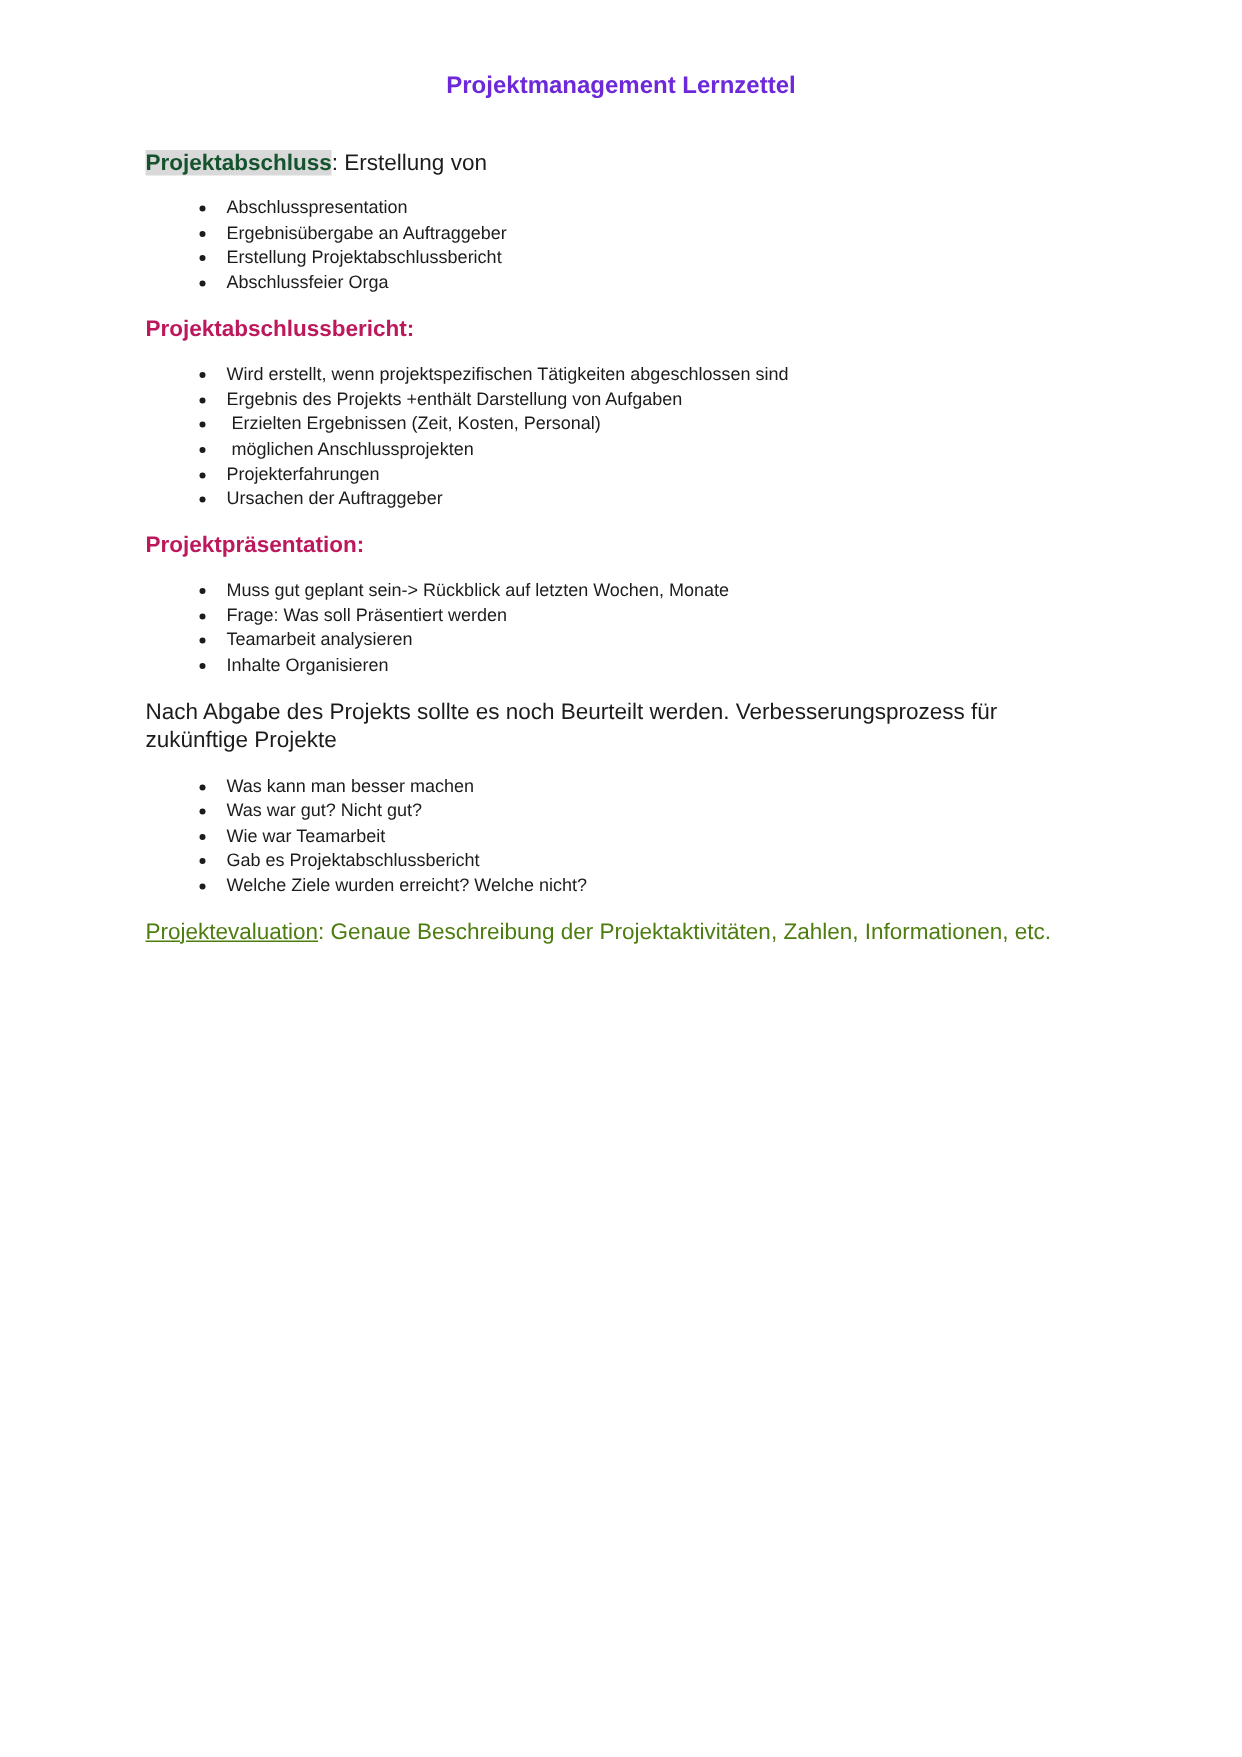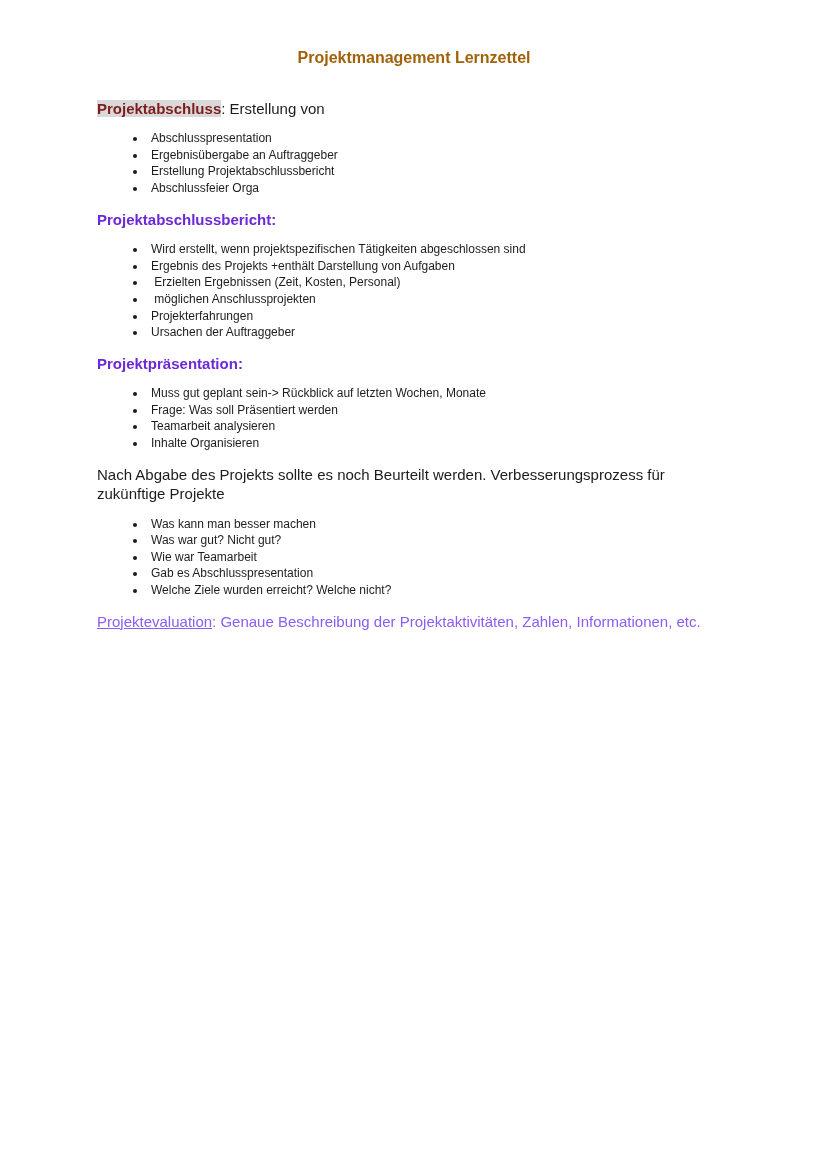--- a/index.html
+++ b/index.html
@@ -14,56 +14,56 @@
   .page {
     width: 828px;
     height: 1171px;
     background: #ffffff;
     padding: 48px 97px 0 97px;
   }
   .doc-title {
     text-align: center;
     font-size: 16px;
     font-weight: bold;
-    color: #a16207;
+    color: #6d28d9;
     margin-bottom: 30px;
     line-height: 1.3;
   }
   p.para {
     font-size: 15px;
     line-height: 1.3;
     margin-bottom: 13px;
   }
   .hl {
     background: #d9d9d9;
     font-weight: bold;
-    color: #7f1d1d;
+    color: #14532d;
   }
   ul.blist {
     margin: 0 0 13px 0;
     padding-left: 50px;
     font-size: 12px;
     list-style: disc outside;
   }
   ul.blist li {
     line-height: 1.3;
     margin-bottom: 1px;
     white-space: pre-wrap;
     padding-left: 4px;
   }
   .sec-heading {
-    color: #6d28d9;
+    color: #be185d;
     font-weight: bold;
     font-size: 15px;
     line-height: 1.3;
     margin-bottom: 13px;
   }
   .underline { text-decoration: underline; }
   .blue-para {
-    color: #8b5cf6;
+    color: #4d7c0f;
   }
 </style>
 </head>
 <body>
 
 <div class="page">
 
   <h1 class="doc-title">Projektmanagement Lernzettel</h1>
 
   <p class="para">
@@ -101,21 +101,21 @@
     <li>Inhalte Organisieren</li>
   </ul>
 
 
   <p class="para">Nach Abgabe des Projekts sollte es noch Beurteilt werden. Verbesserungsprozess für zukünftige Projekte</p>
 
   <ul class="blist">
     <li>Was kann man besser machen</li>
     <li>Was war gut? Nicht gut?</li>
     <li>Wie war Teamarbeit</li>
-    <li>Gab es Abschlusspresentation</li>
+    <li>Gab es Projektabschlussbericht</li>
     <li>Welche Ziele wurden erreicht? Welche nicht?</li>
   </ul>
 
   <p class="para blue-para">
     <span class="underline">Projektevaluation</span><span>: Genaue Beschreibung der Projektaktivitäten, Zahlen, Informationen, etc.</span>
   </p>
 
 </div>
 
 </body></html>

